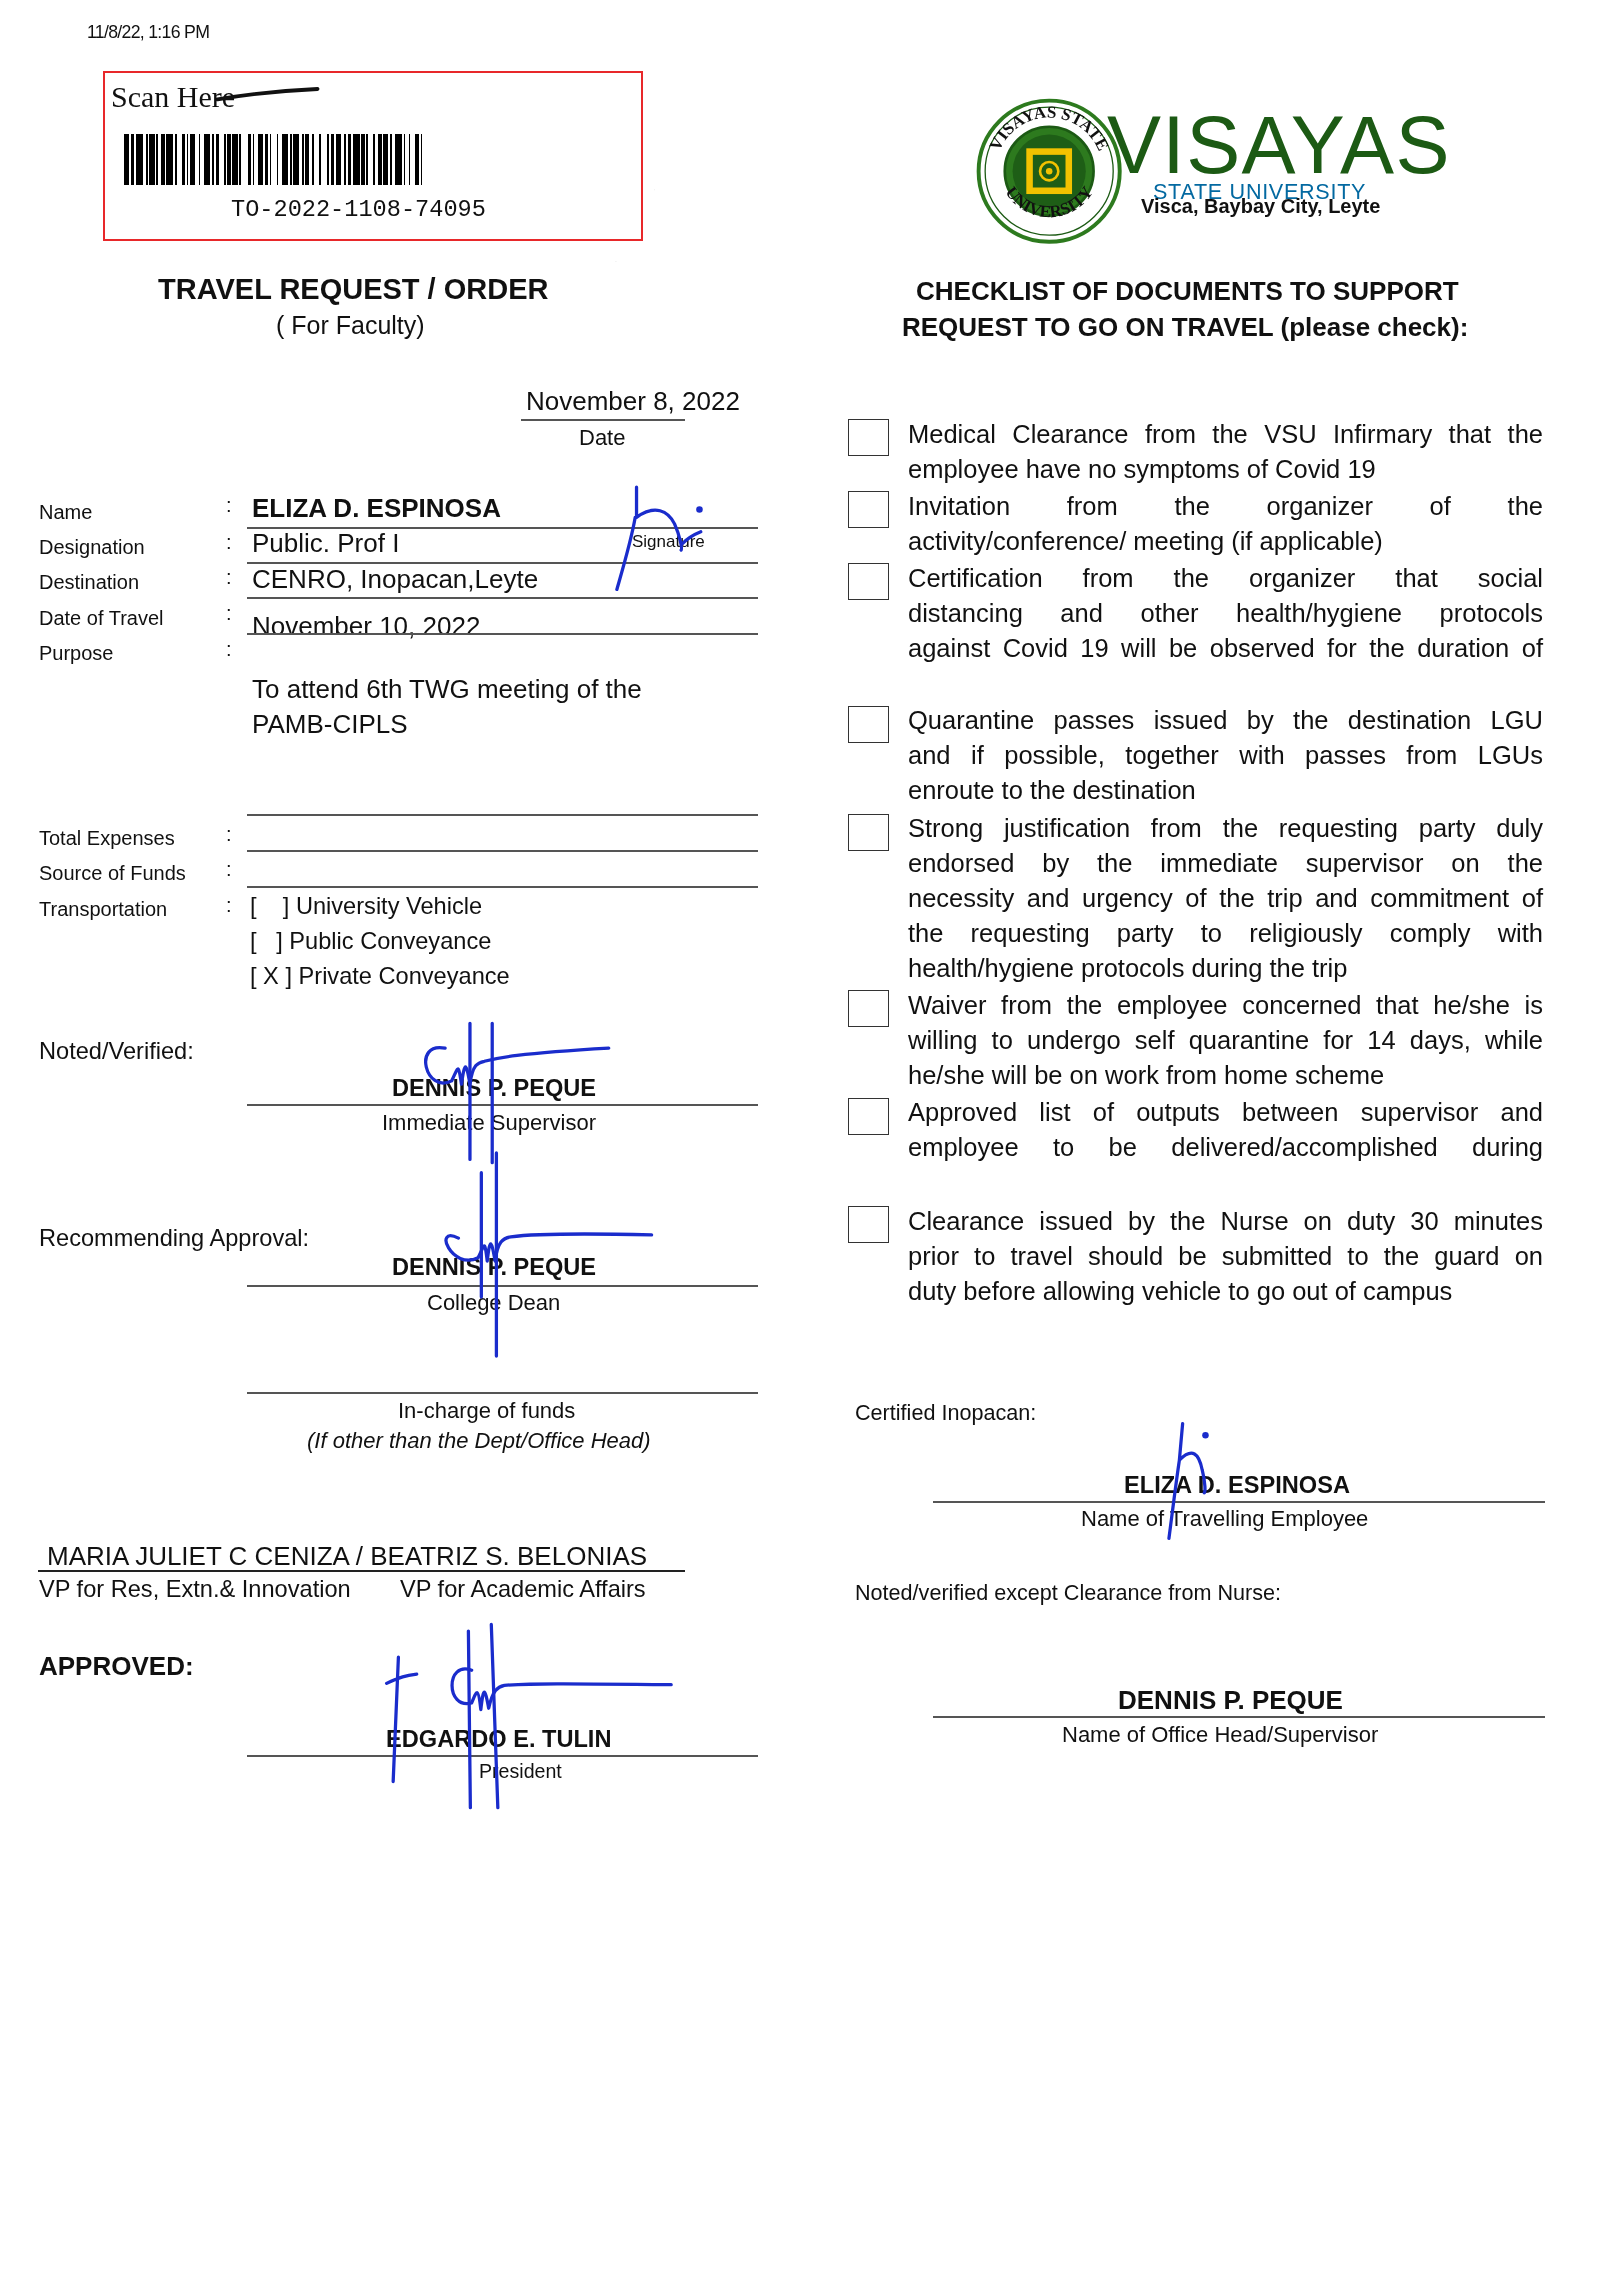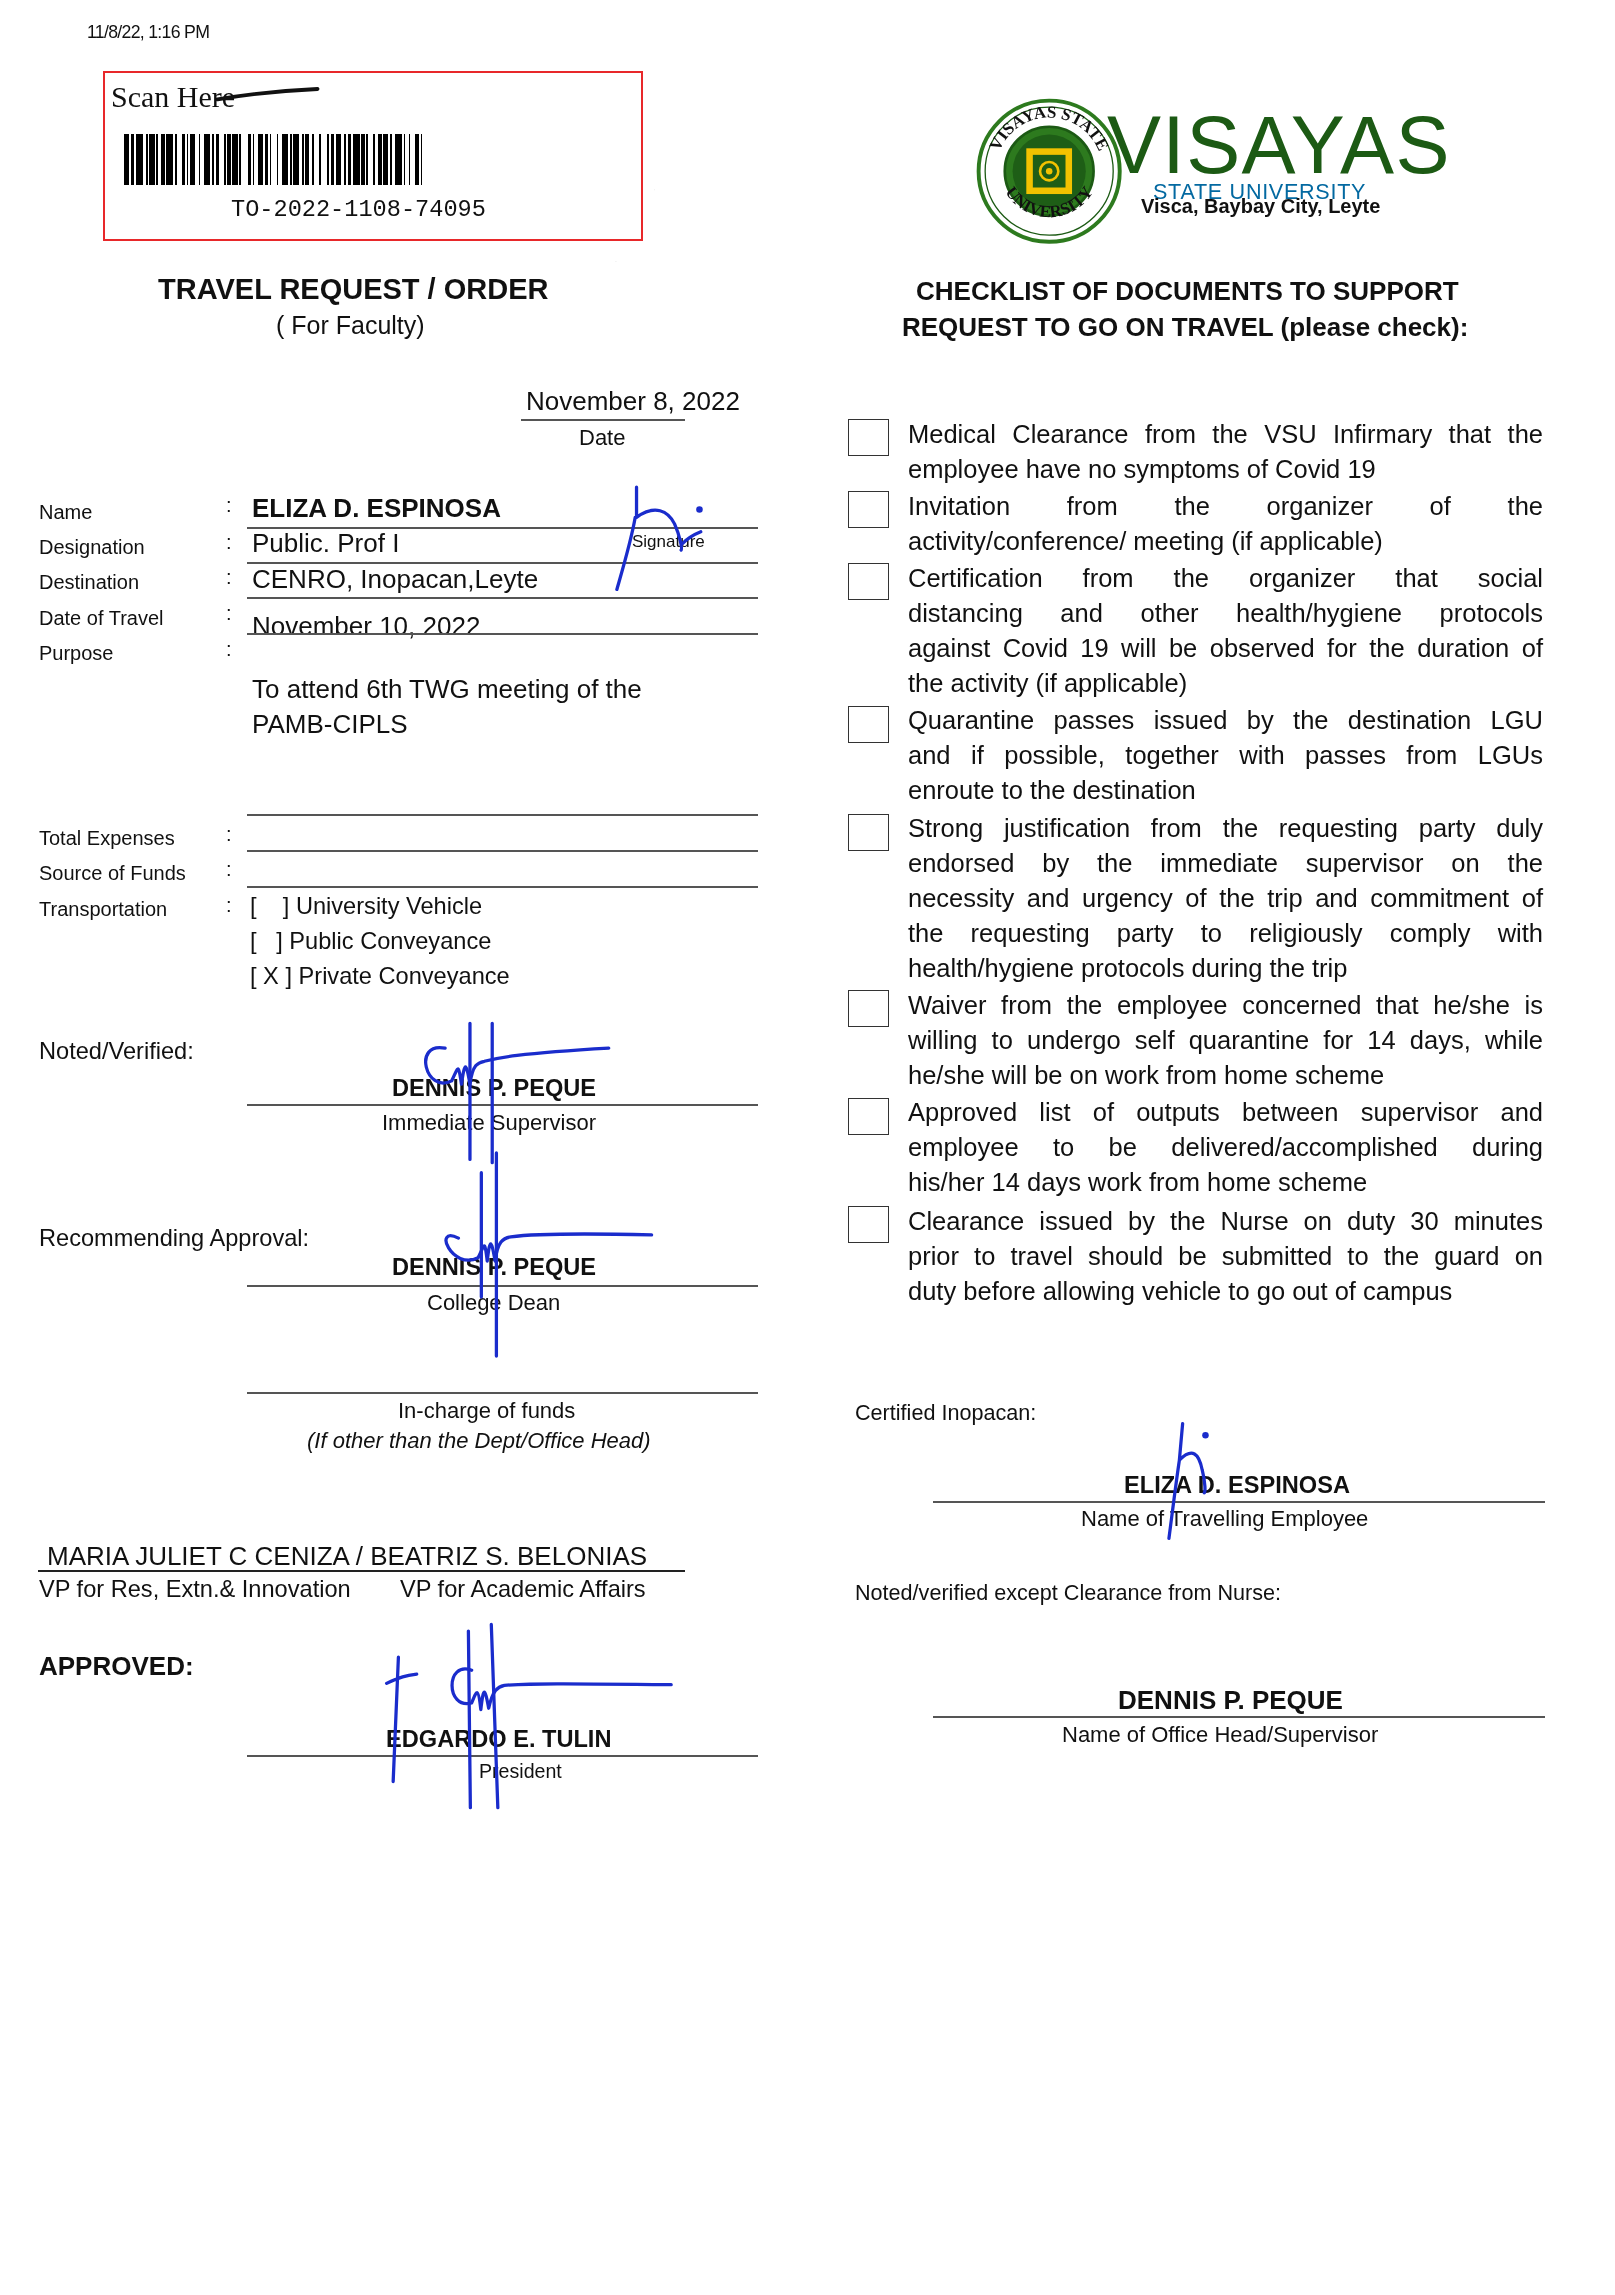--- a/index.html
+++ b/index.html
@@ -255,21 +255,20 @@
     <div class="check" style="left: 848px; top: 491px;"></div>
     <div class="item-text" style="top: 489px;">
       <div style="text-align: justify; text-align-last: justify;">Invitation from the organizer of the</div>
       <div style="text-align: left; text-align-last: left;">activity/conference/ meeting (if applicable)</div>
     </div>
     <div class="check" style="left: 848px; top: 563px;"></div>
     <div class="item-text" style="top: 561px;">
       <div style="text-align: justify; text-align-last: justify;">Certification from the organizer that social</div>
       <div style="text-align: justify; text-align-last: justify;">distancing and other health/hygiene protocols</div>
       <div style="text-align: justify; text-align-last: justify;">against Covid 19 will be observed for the duration of</div>
-      <div style="text-align: left; text-align-last: left;">the activity  (if applicable)</div>
     </div>
     <div class="check" style="left: 848px; top: 706px;"></div>
     <div class="item-text" style="top: 703px;">
       <div style="text-align: justify; text-align-last: justify;">Quarantine passes issued by the destination LGU</div>
       <div style="text-align: justify; text-align-last: justify;">and if possible, together with passes from LGUs</div>
       <div style="text-align: left; text-align-last: left;">enroute to the destination</div>
     </div>
     <div class="check" style="left: 848px; top: 814px;"></div>
     <div class="item-text" style="top: 811px;">
       <div style="text-align: justify; text-align-last: justify;">Strong justification from the requesting party duly</div>
@@ -281,21 +280,20 @@
     <div class="check" style="left: 848px; top: 990px;"></div>
     <div class="item-text" style="top: 988px;">
       <div style="text-align: justify; text-align-last: justify;">Waiver from the employee concerned that he/she is</div>
       <div style="text-align: justify; text-align-last: justify;">willing to undergo self quarantine for 14 days, while</div>
       <div style="text-align: left; text-align-last: left;">he/she will be on work from home scheme</div>
     </div>
     <div class="check" style="left: 848px; top: 1098px;"></div>
     <div class="item-text" style="top: 1095px;">
       <div style="text-align: justify; text-align-last: justify;">Approved list of outputs between supervisor and</div>
       <div style="text-align: justify; text-align-last: justify;">employee to be delivered/accomplished during</div>
-      <div style="text-align: left; text-align-last: left;">his/her 14 days work from home scheme</div>
     </div>
     <div class="check" style="left: 848px; top: 1206px;"></div>
     <div class="item-text" style="top: 1204px;">
       <div style="text-align: justify; text-align-last: justify;">Clearance issued by the Nurse on duty 30 minutes</div>
       <div style="text-align: justify; text-align-last: justify;">prior to travel should be submitted to the guard on</div>
       <div style="text-align: left; text-align-last: left;">duty before allowing vehicle to go out of campus</div>
     </div>
   </div>
 
 <div class="abs txt" style="left:855px;top:1402px;font-size:21.6px;">Certified Inopacan:</div>

